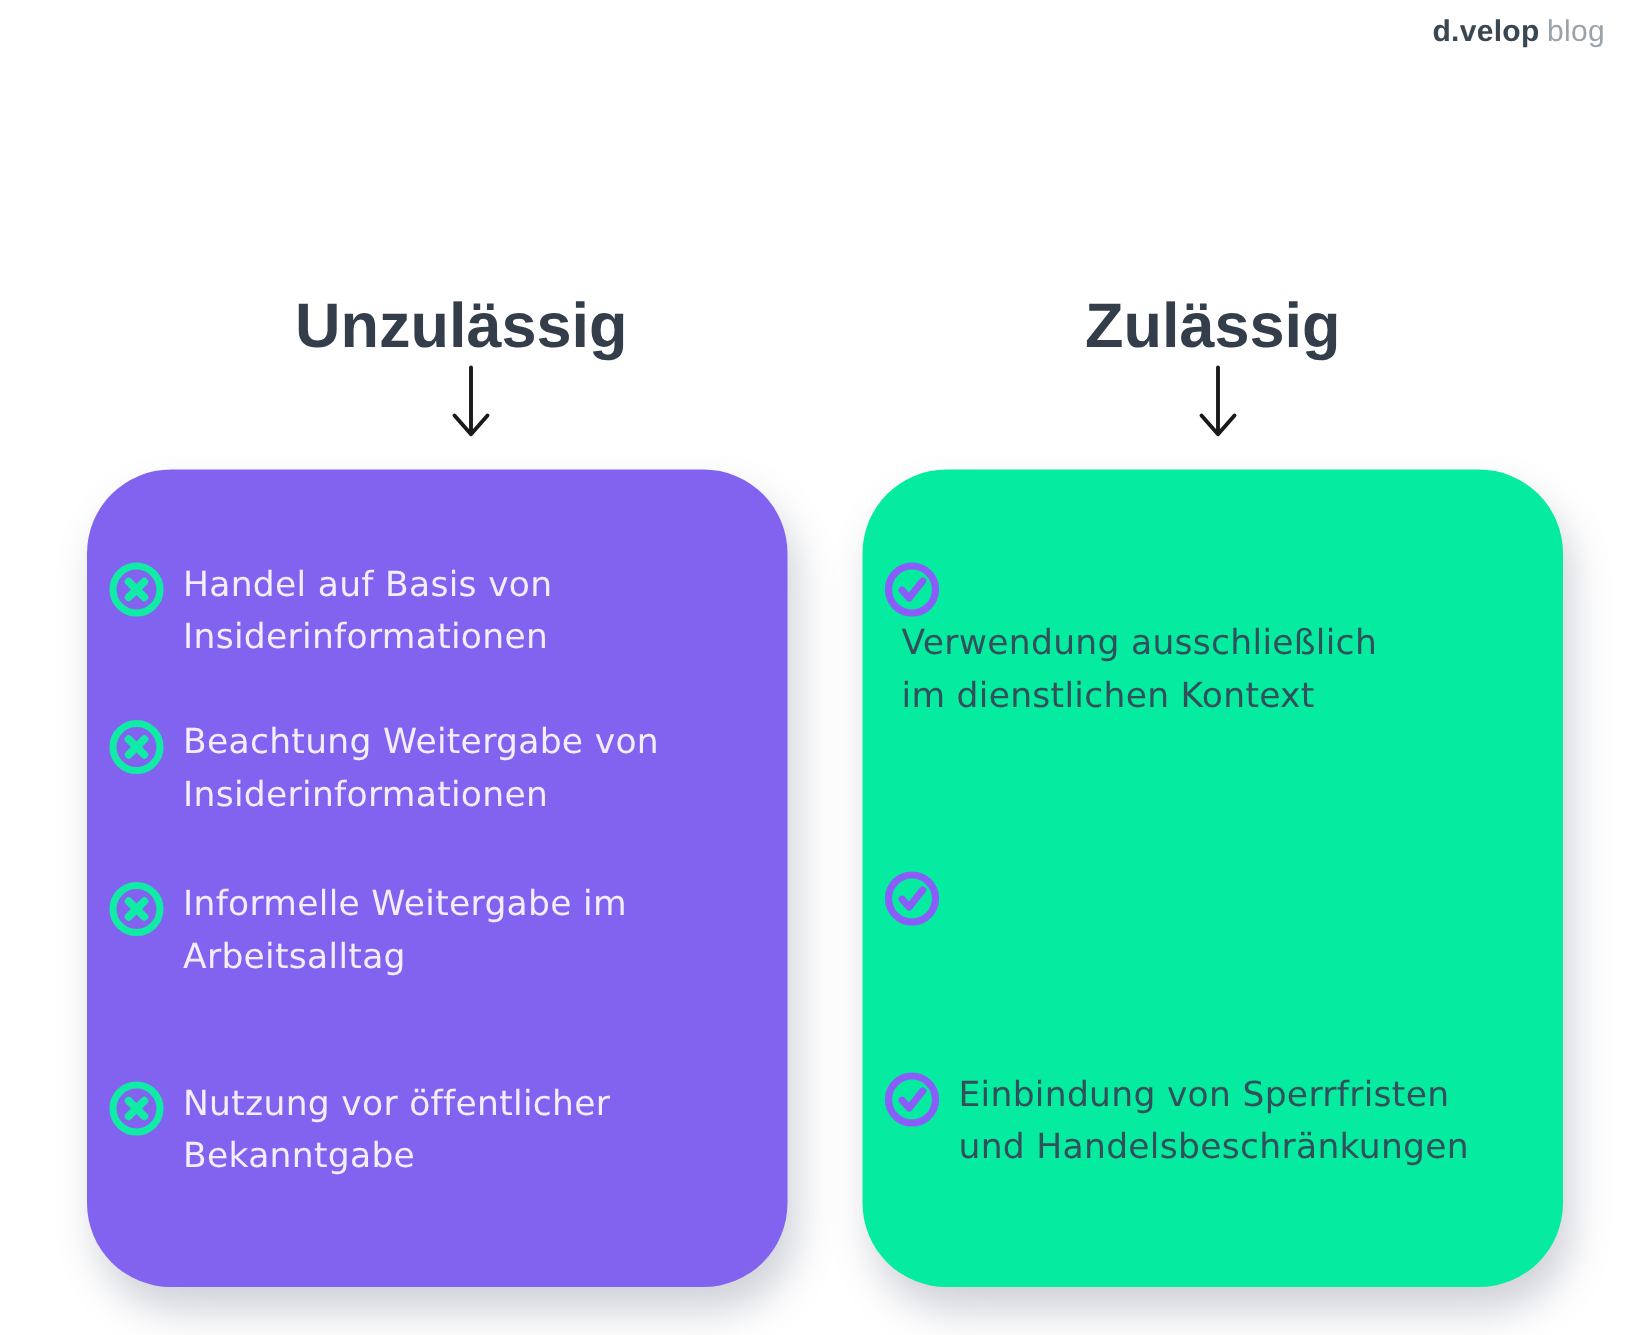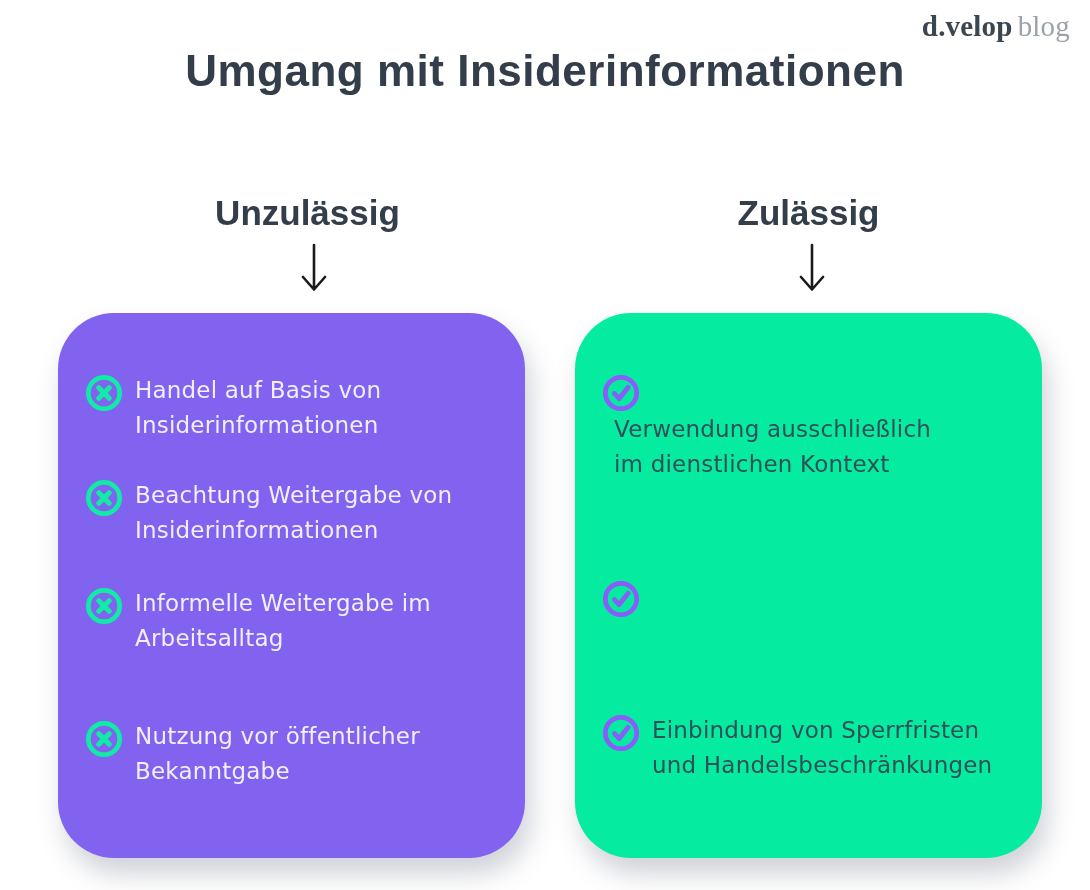--- a/index.html
+++ b/index.html
@@ -13,23 +13,23 @@
     width: 1090px;
     height: 890px;
     background: var(--background, #ffffff);
     overflow: hidden;
   }
   
   .logo {
     position: absolute;
     top: 10px;
     right: 20px;
-    font-size: 29px;
+    font-size: 20px;
     letter-spacing: 0.2px;
-    font-family: Liberation Serif, serif;
+    font-family: Liberation Sans, sans-serif;
   }
   .logo-brand {
     font-weight: 700;
     color: var(--logo-brand, #3a4650);
   }
   .logo-suffix {
     font-weight: 400;
     color: var(--logo-suffix, #9aa3ab);
     margin-left: 5px;
   }
@@ -47,21 +47,21 @@
     color: var(--heading, #333e4a);
   }
   
   .col-header {
     position: absolute;
     top: 193px;
     width: 467px;
     text-align: center;
     font-family: "Liberation Sans", sans-serif;
     font-weight: 700;
-    font-size: 35px;
+    font-size: 42px;
     color: var(--heading, #333e4a);
   }
   .col-header.left  { left: 74px;  }
   .col-header.right { left: 575px; }
   
   .down-arrow {
     position: absolute;
     top: 243px;
     width: 32px;
     height: 50px;
@@ -84,21 +84,21 @@
     color: var(--purple-box-text, #f2eefd);
   }
   .box.zulaessig {
     left: 575px;
     background: var(--green-box, #05eba0);
     color: var(--green-box-text, #33505a);
   }
   
   .item {
     position: absolute;
-    left: 27px;
+    left: 14px;
     display: flex;
     align-items: flex-start;
     justify-content: flex-end;
   }
   .item .icon {
     flex: 0 0 38px;
     width: 38px;
     height: 38px;
     margin-top: 1px;
   }
@@ -125,21 +125,20 @@
 </style>
 </head>
 <body>
 
 <div class="canvas">
 
   <div class="logo">
     <span class="logo-brand">d.velop</span><span class="logo-suffix">blog</span>
   </div>
 
-  <div class="title">Umgang mit Insiderinformationen</div>
 
   <div class="col-header left">Unzulässig</div>
   <div class="col-header right">Zulässig</div>
 
   <svg class="down-arrow left" viewBox="0 0 32 50">
     <path d="M16 2 V45 M5 34 L16 46.5 L27 34" fill="none" stroke="currentColor" stroke-width="2.6" stroke-linecap="round" stroke-linejoin="round"></path>
   </svg>
   <svg class="down-arrow right" viewBox="0 0 32 50">
     <path d="M16 2 V45 M5 34 L16 46.5 L27 34" fill="none" stroke="currentColor" stroke-width="2.6" stroke-linecap="round" stroke-linejoin="round"></path>
   </svg>

